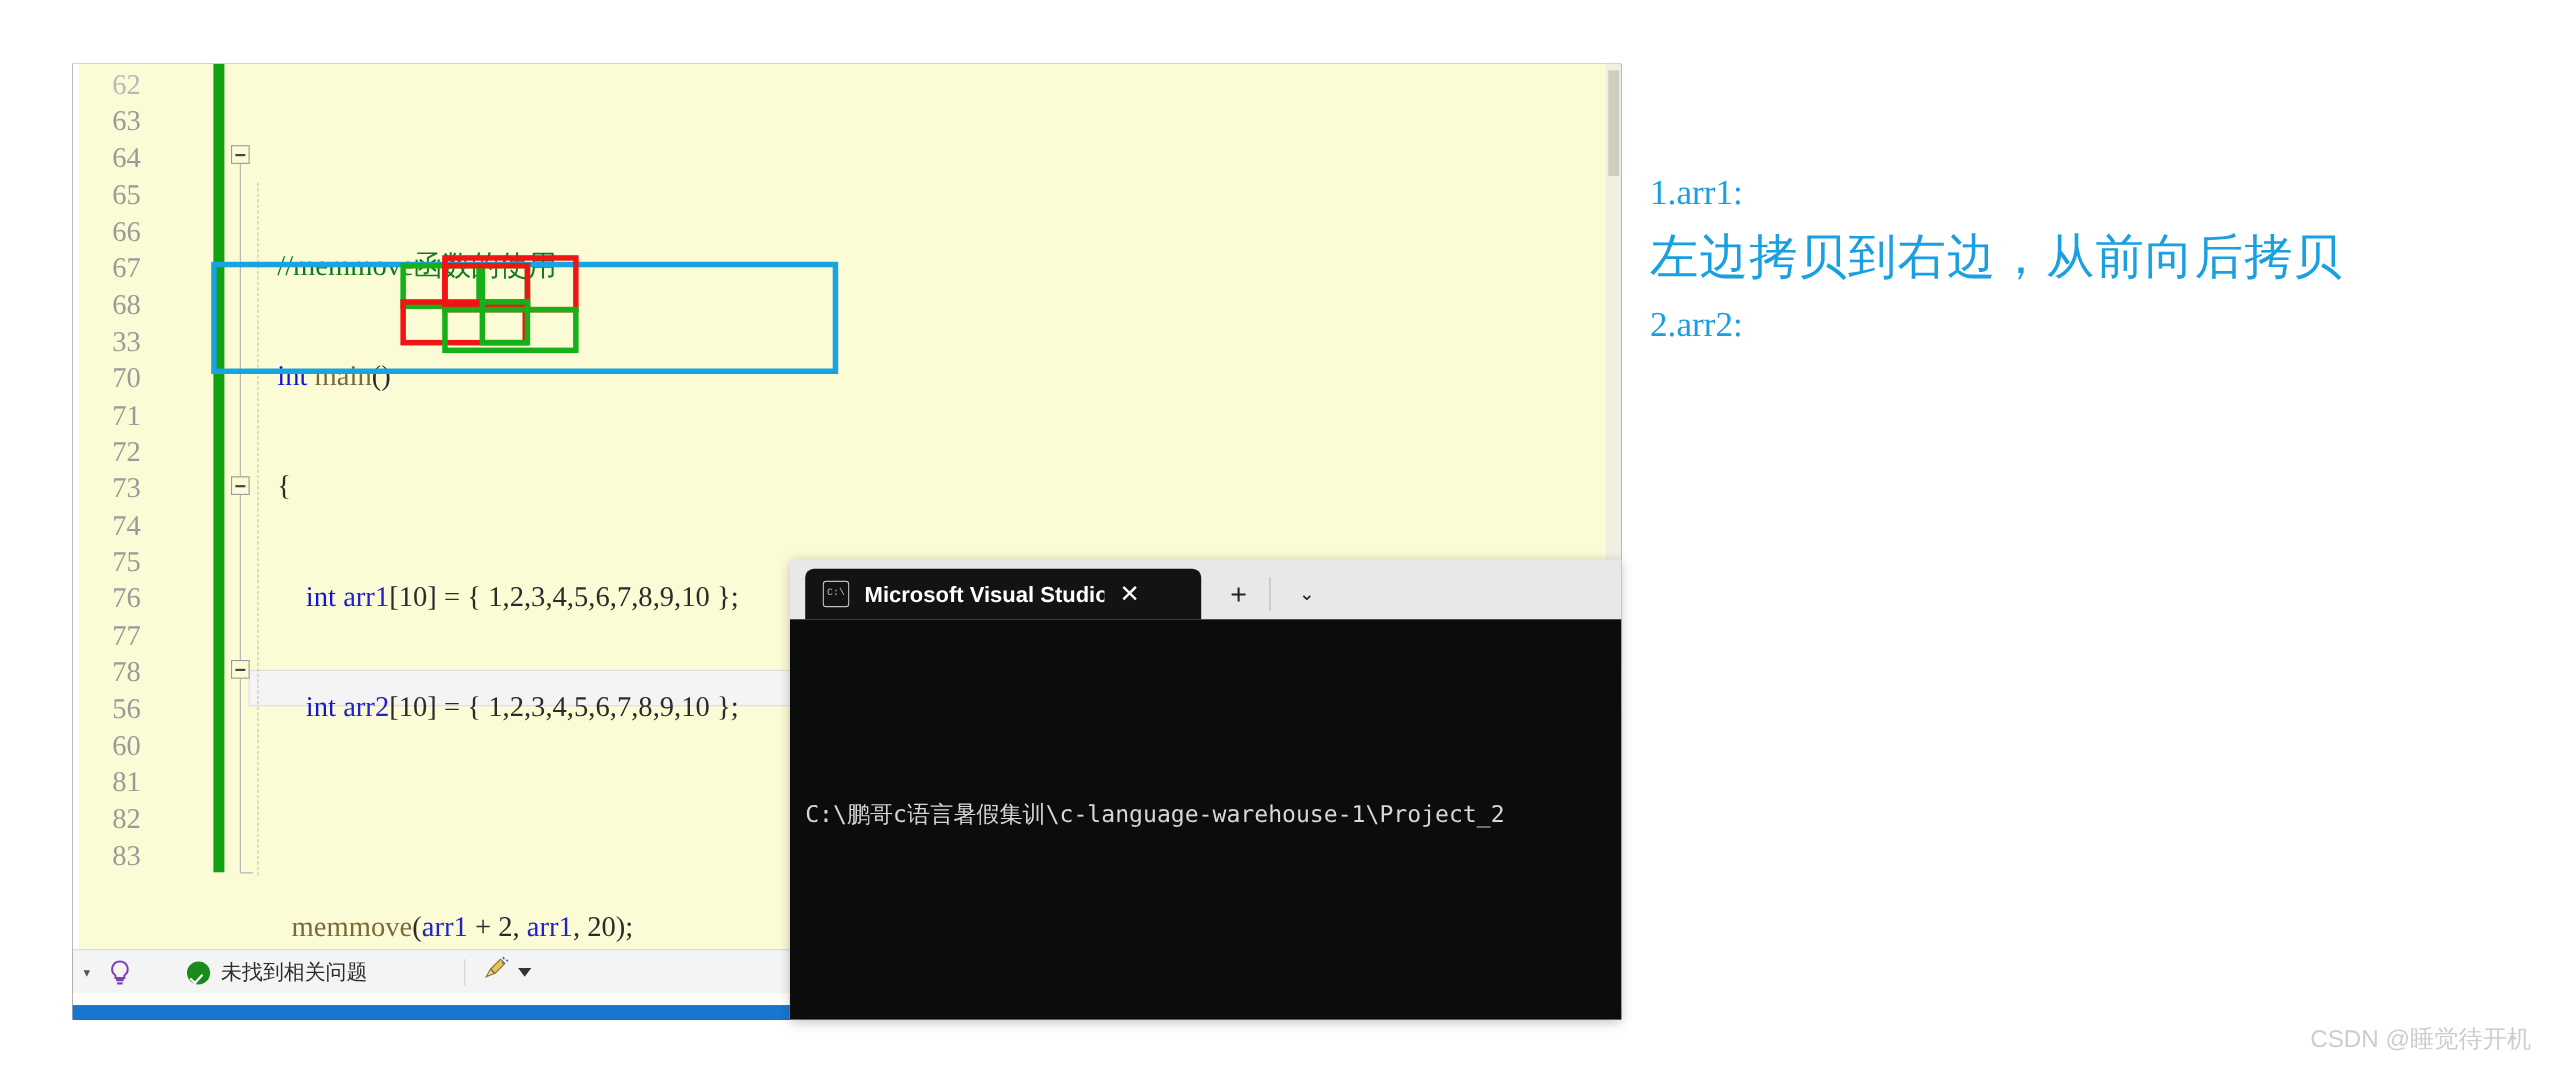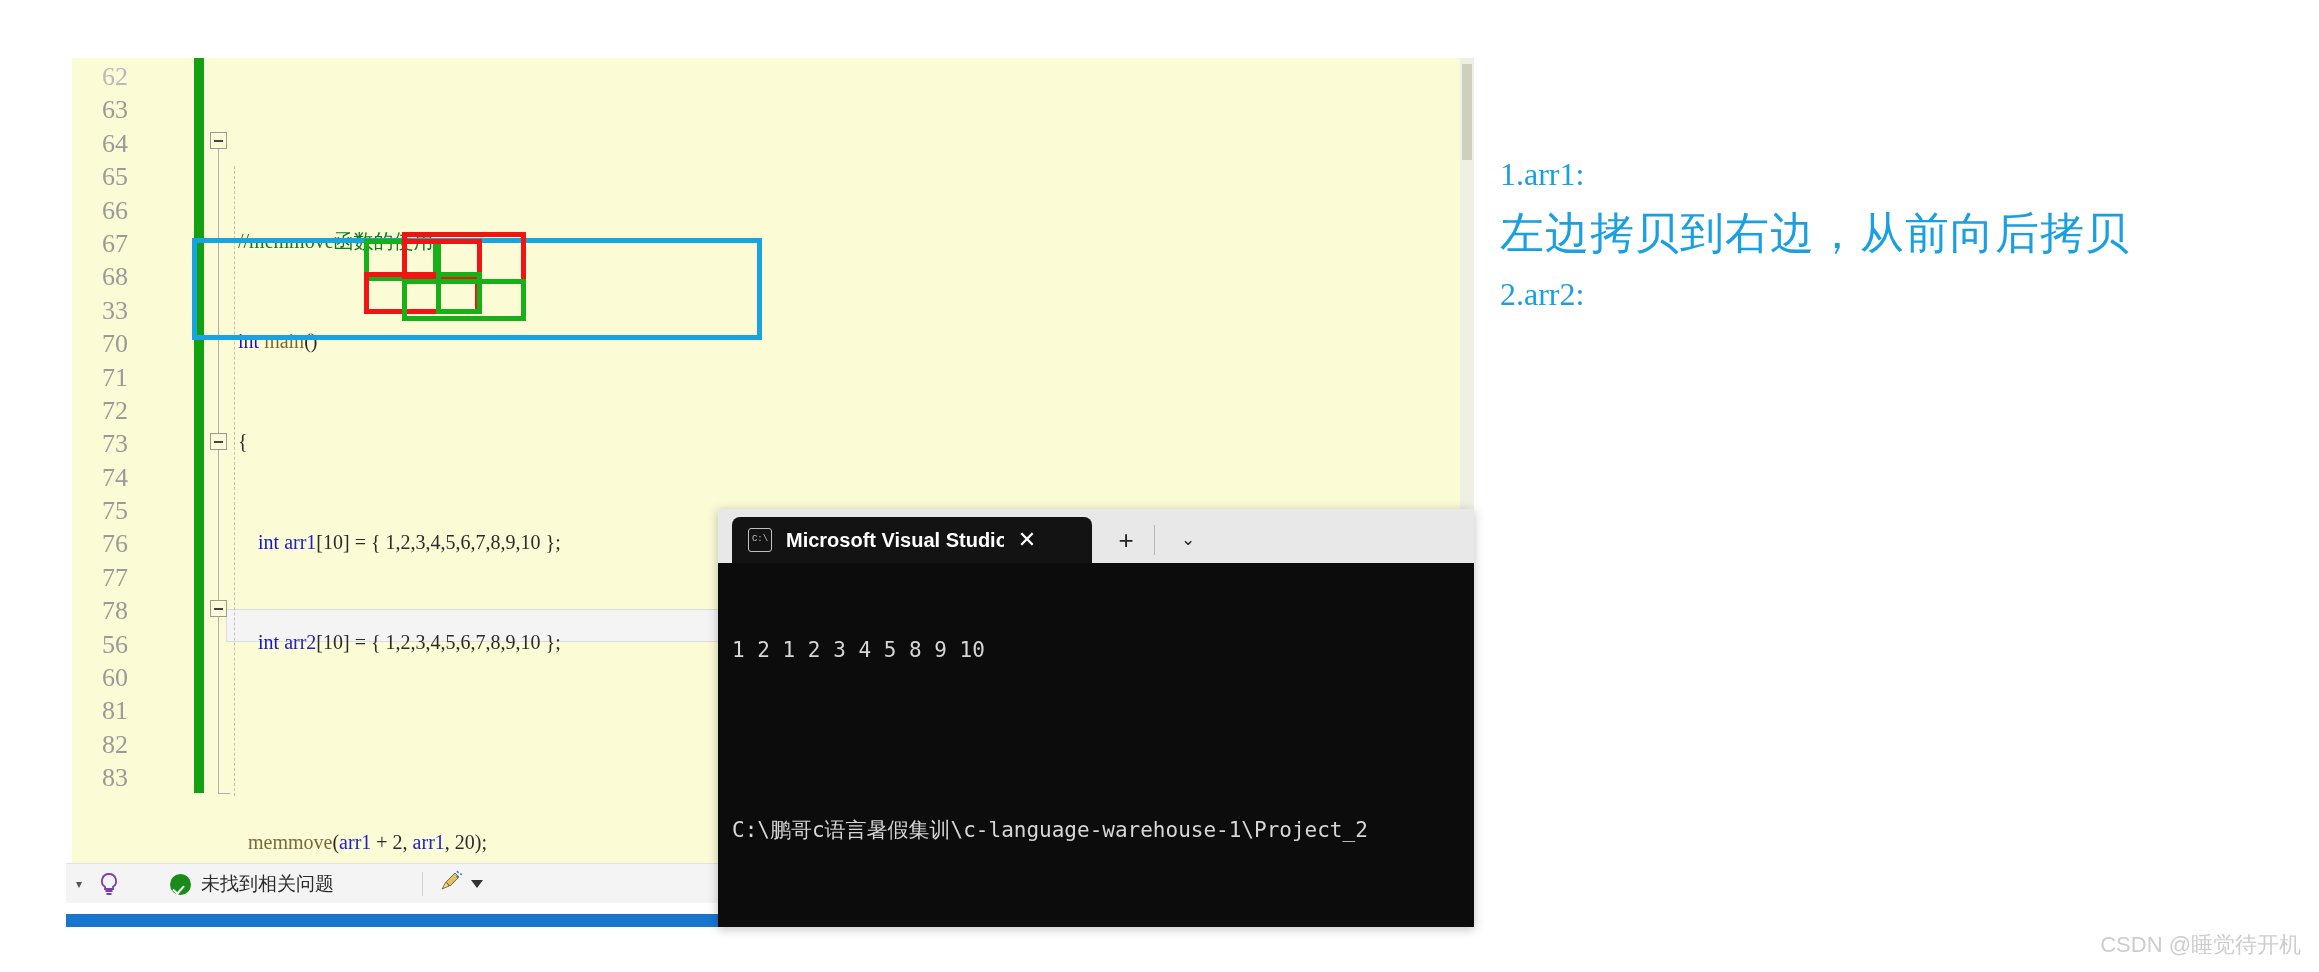--- a/index.html
+++ b/index.html
@@ -56,22 +56,22 @@
     width: 9px; height: 1.5px; background: #444;
   }
   .vline-solid { position: absolute; width: 1px; background: #b0b0b0; }
   .vline-dash {
     position: absolute; width: 0; border-left: 1px dashed #c2c2b5;
   }
   .hline { position: absolute; height: 1px; background: #b0b0b0; }
 
   
   .code {
-    position: absolute; left: 172px; top: 0; width: 1240px; height: 805px;
-    font-size: 20px; line-height: 33.4px;
+    position: absolute; left: 186px; top: 0; width: 1240px; height: 805px;
+    font-size: 26px; line-height: 33.4px;
     white-space: pre;
     font-family: "Liberation Serif", serif;
     color: #2b2b2b;
   }
   .code .row { height: 33.4px; }
   .kw   { color: #1515cf; }      
   .fn   { color: #7a6a3a; }      
   .id   { color: #2222cc; }      
   .num  { color: #2b2b2b; }
   .cmt  { color: #0f7a1e; }
@@ -347,21 +347,20 @@
         <span class="tab-icon">C:\</span>
         <span class="tab-title">Microsoft Visual Studio 调试控</span>
         <span class="tab-close">✕</span>
       </div>
       <div id="console-newtab">+</div>
       <div id="console-tabsep"></div>
       <div id="console-chevron">⌄</div>
     </div>
 
     <div id="console-body">
-      <div class="cline">1 2 1 2 3 4 5 8 9 10</div>
       <div class="cline">&nbsp;</div>
       <div class="cline">C:\鹏哥c语言暑假集训\c-language-warehouse-1\Project_2</div>
       
       
     </div>
   </div>
 
   <div id="side-notes">
     <div class="nt-head">1.arr1:</div>
     <div class="nt-body">左边拷贝到右边，从前向后拷贝</div>

